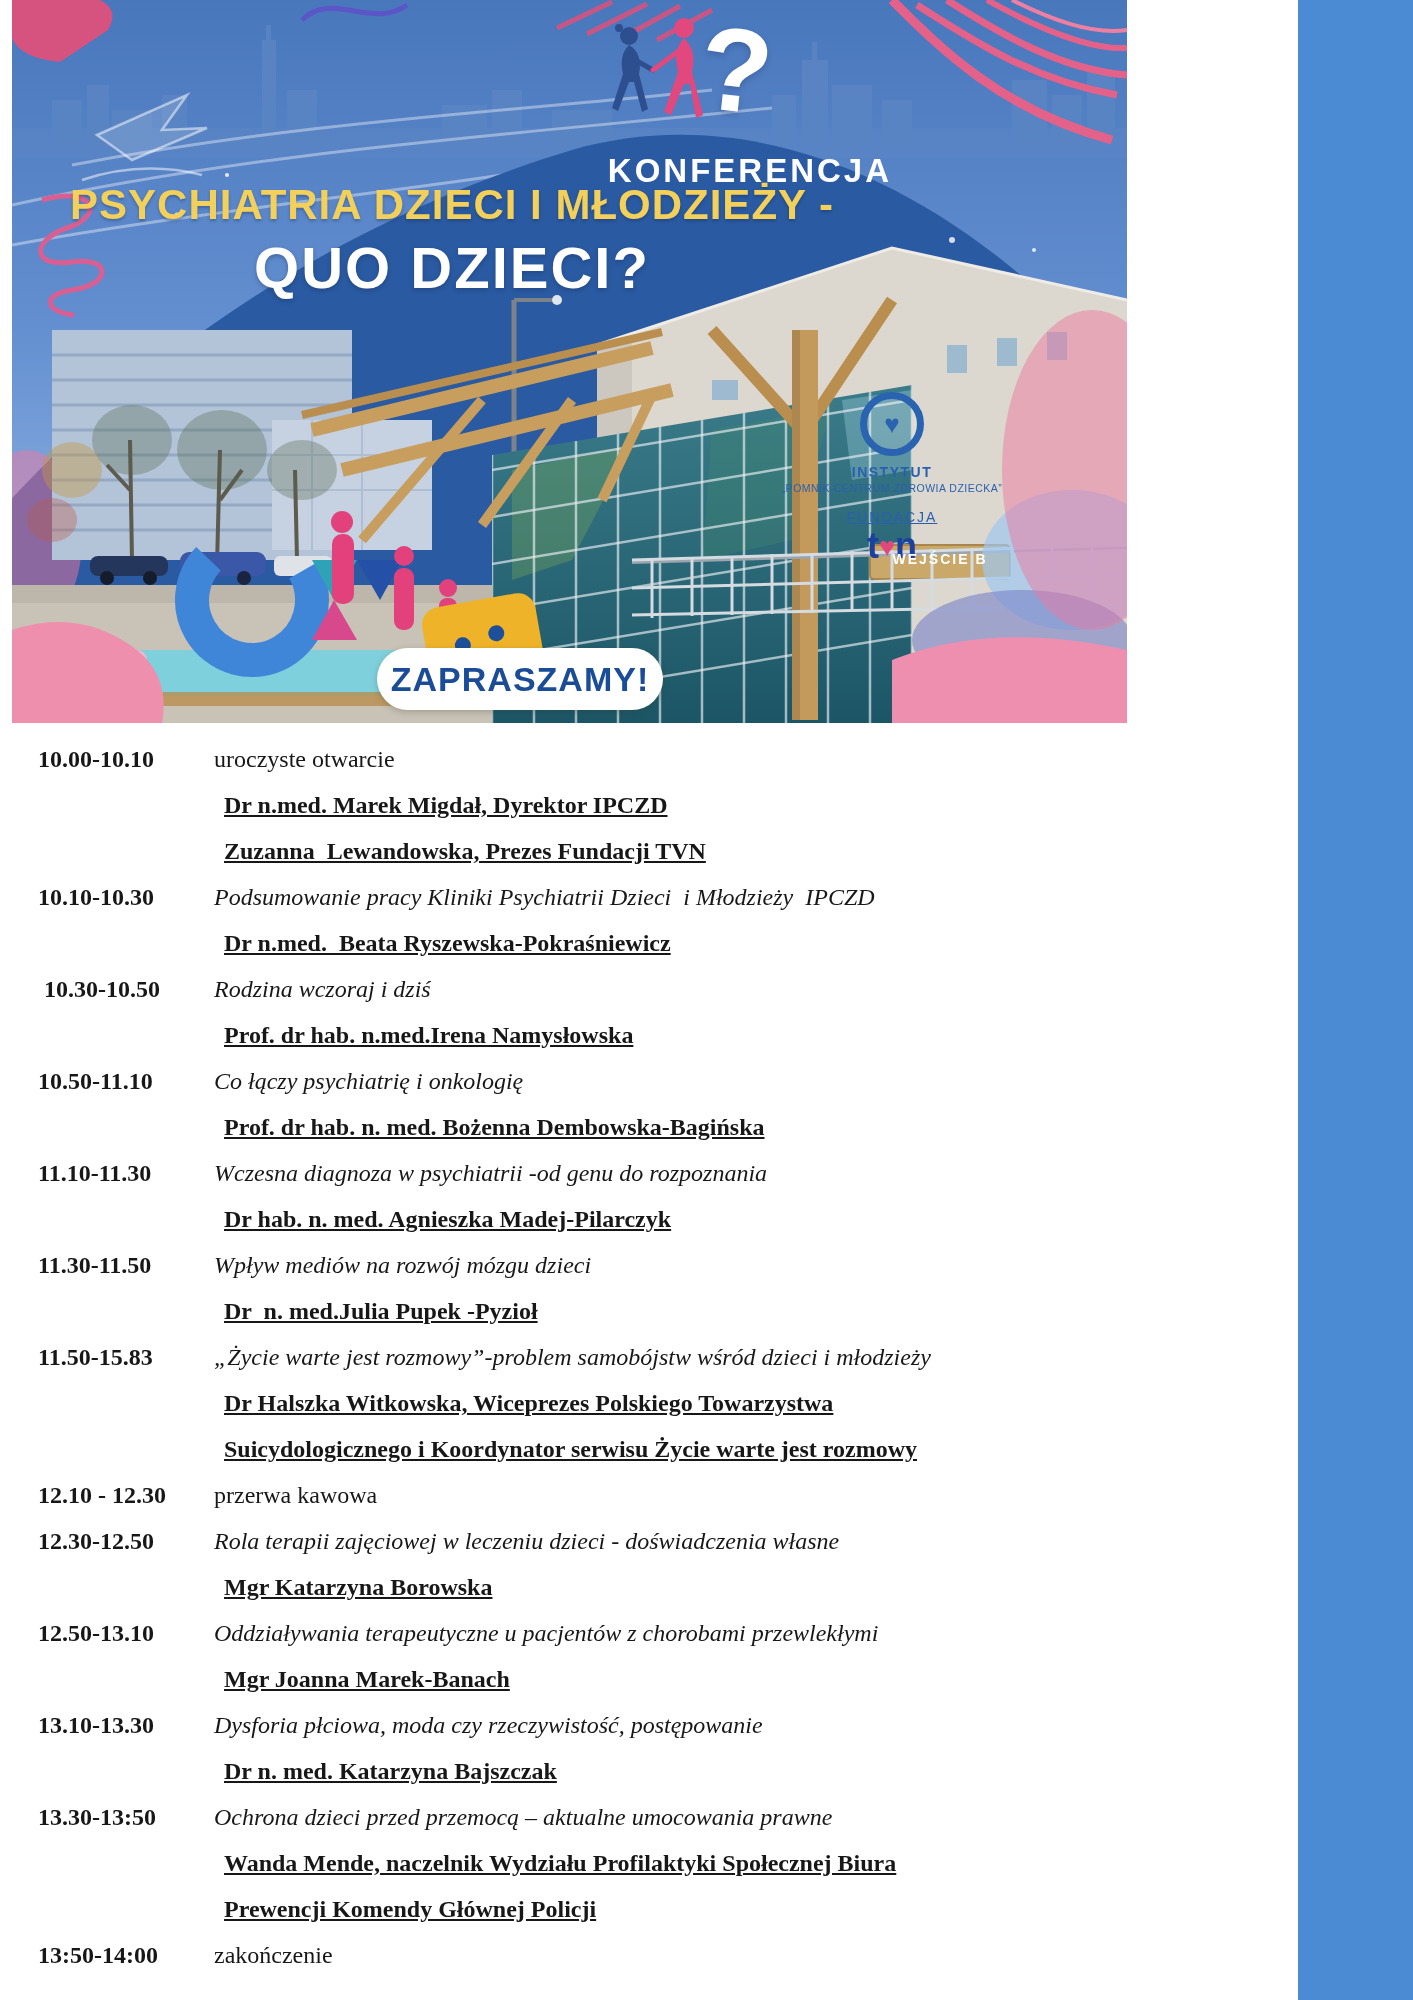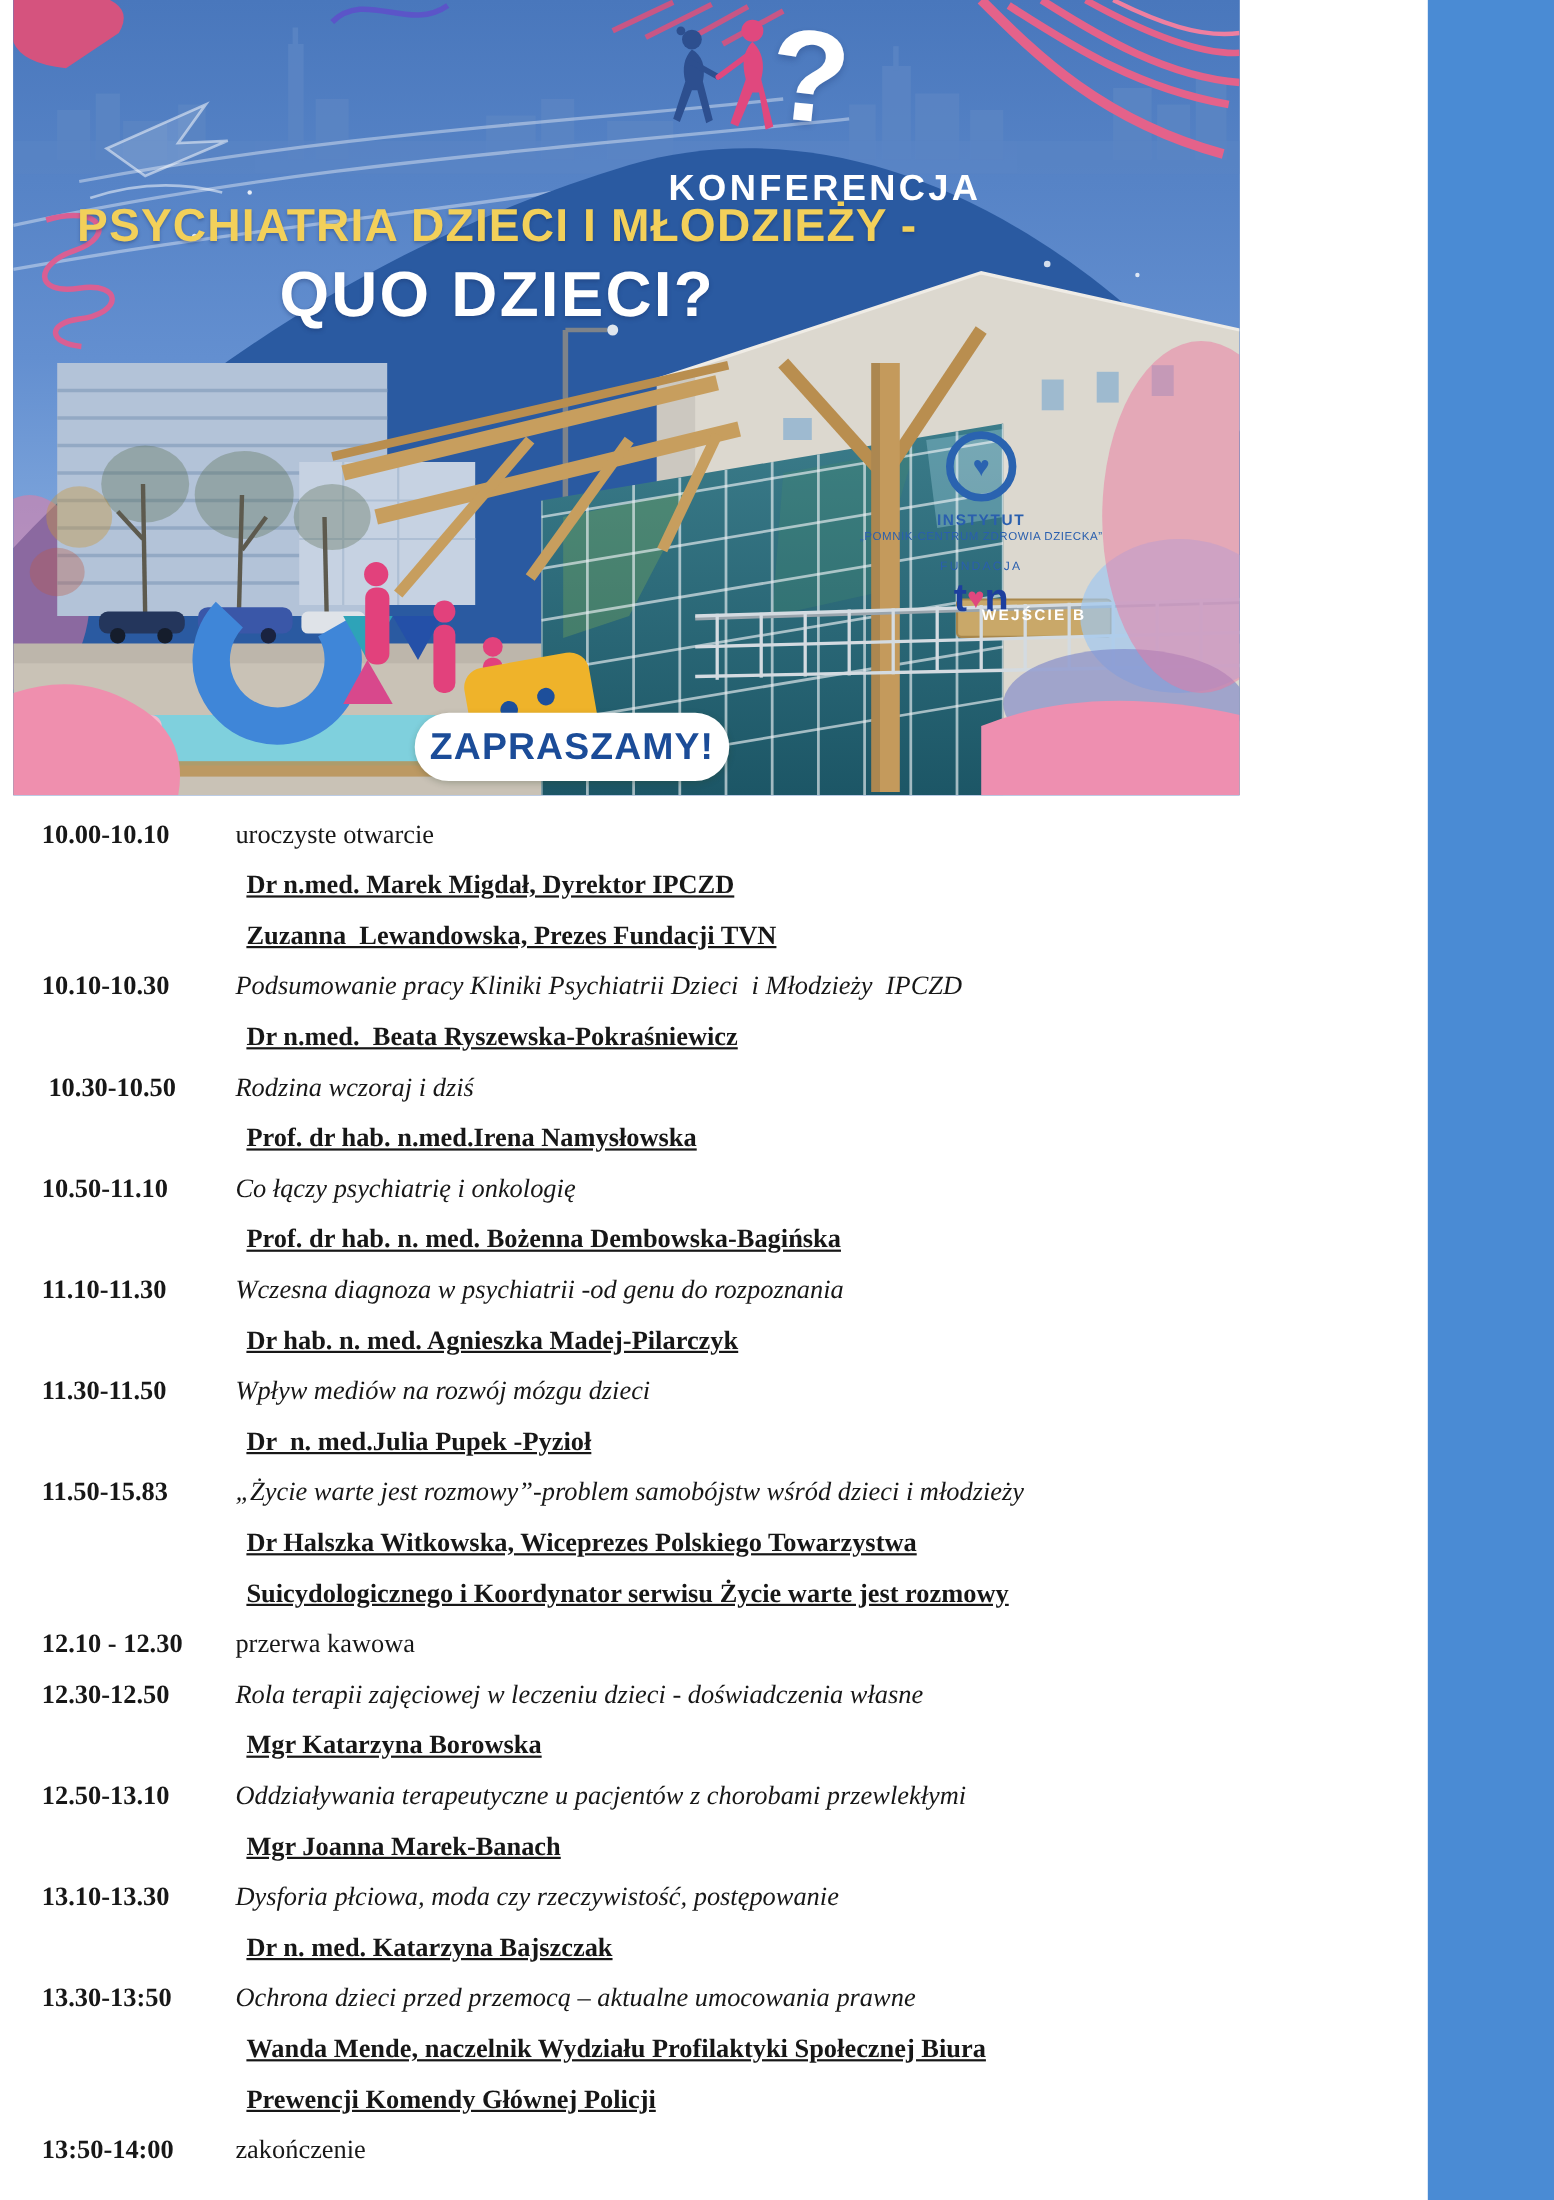--- a/index.html
+++ b/index.html
@@ -17,21 +17,21 @@
   .qmark{position:absolute;left:688px;top:2px;color:#ffffff;font:800 118px "Liberation Sans",sans-serif;
          transform:rotate(6deg);text-shadow:0 3px 6px rgba(20,40,90,.25);}
   .logo-block{position:absolute;left:758px;top:392px;width:244px;text-align:center;color:#2a5fae;
               font-family:"Liberation Sans",sans-serif;}
   .logo-circle{width:50px;height:50px;border:7px solid #2a63b0;border-radius:50%;margin:0 auto 8px auto;
                display:flex;align-items:center;justify-content:center;background:rgba(255,255,255,.15);}
   .logo-circle .heart{color:#2a63b0;font-size:26px;line-height:1;}
   .logo-l1{font-weight:700;font-size:14px;letter-spacing:1.5px;}
   .logo-l2{font-size:10.5px;letter-spacing:.5px;margin-top:2px;}
   .tvn{margin-top:16px;line-height:1;}
-  .tvn .fund{display:block;font-size:11px;letter-spacing:2px;color:#2a5fae;margin-bottom:1px;}
+  .tvn .fund{display:block;font-size:14px;letter-spacing:2px;color:#2a5fae;margin-bottom:1px;text-decoration:underline;}
   .tvn .t,.tvn .n{font:800 36px "Liberation Sans",sans-serif;color:#1d3f9e;}
   .tvn .hrt{font-size:27px;color:#e0487e;vertical-align:2px;}
   .entrance{position:absolute;left:858px;top:551px;width:140px;text-align:center;color:#ffffff;
             font:700 14px "Liberation Sans",sans-serif;letter-spacing:2px;}
   .cta{position:absolute;left:365px;top:648px;width:286px;height:62px;border-radius:32px;background:#ffffff;
        display:flex;align-items:center;justify-content:center;color:#1b4c98;
        font:800 34px "Liberation Sans",sans-serif;letter-spacing:1px;box-shadow:0 2px 6px rgba(40,60,30,.25);}
   .schedule{position:absolute;left:38px;top:736px;width:1250px;font-size:24px;line-height:46px;color:#171717;}
   .entry{margin:0;}
   .time{font-weight:700;display:inline-block;min-width:176px;white-space:pre;}

